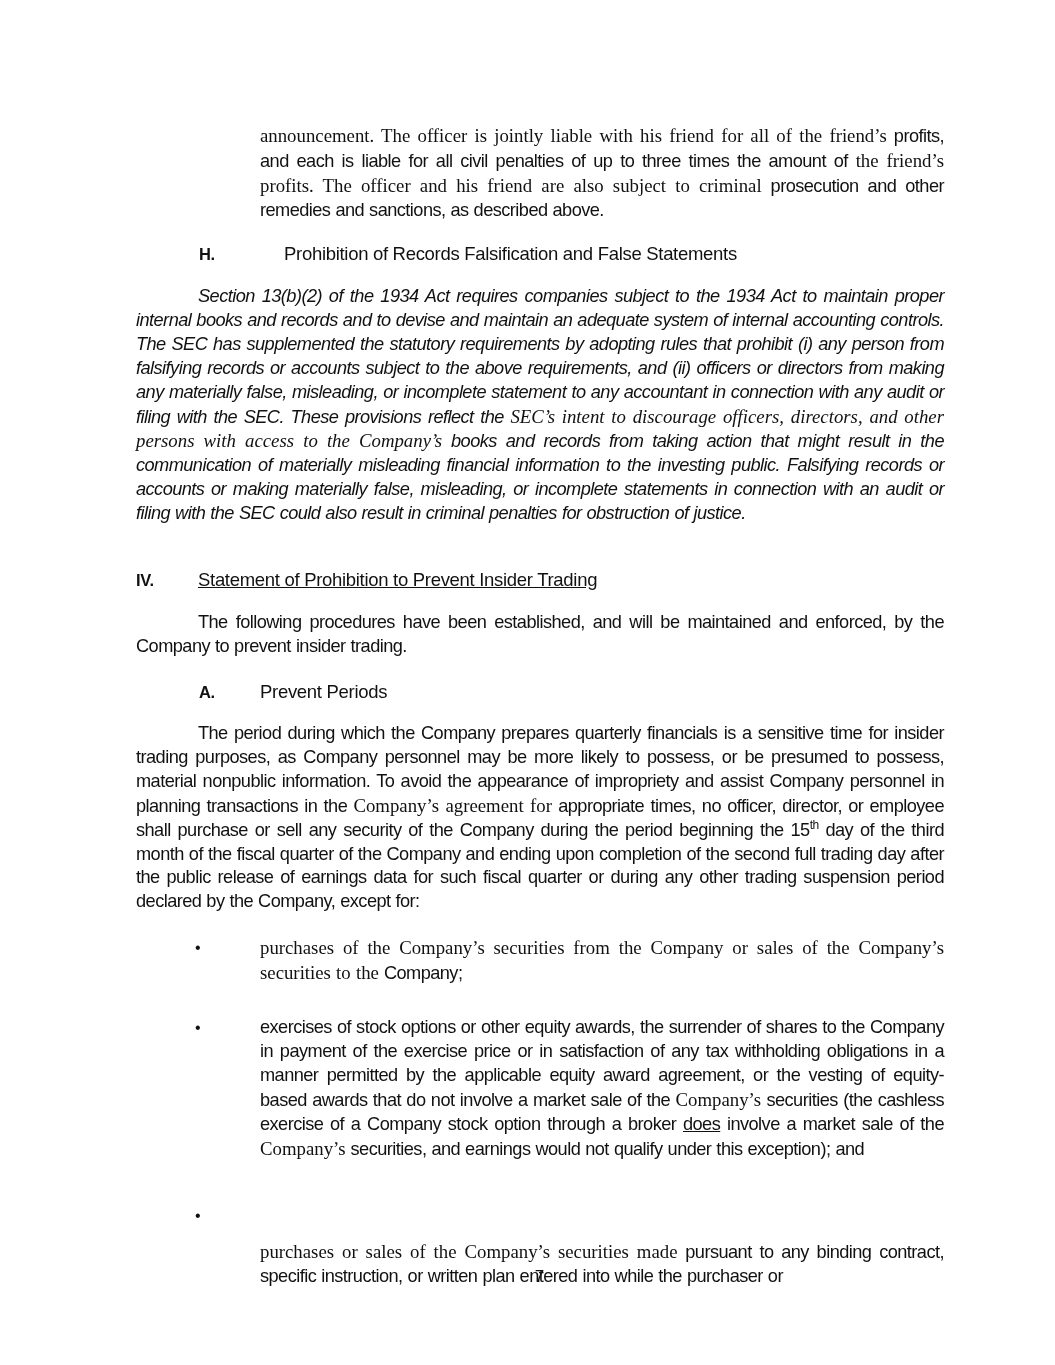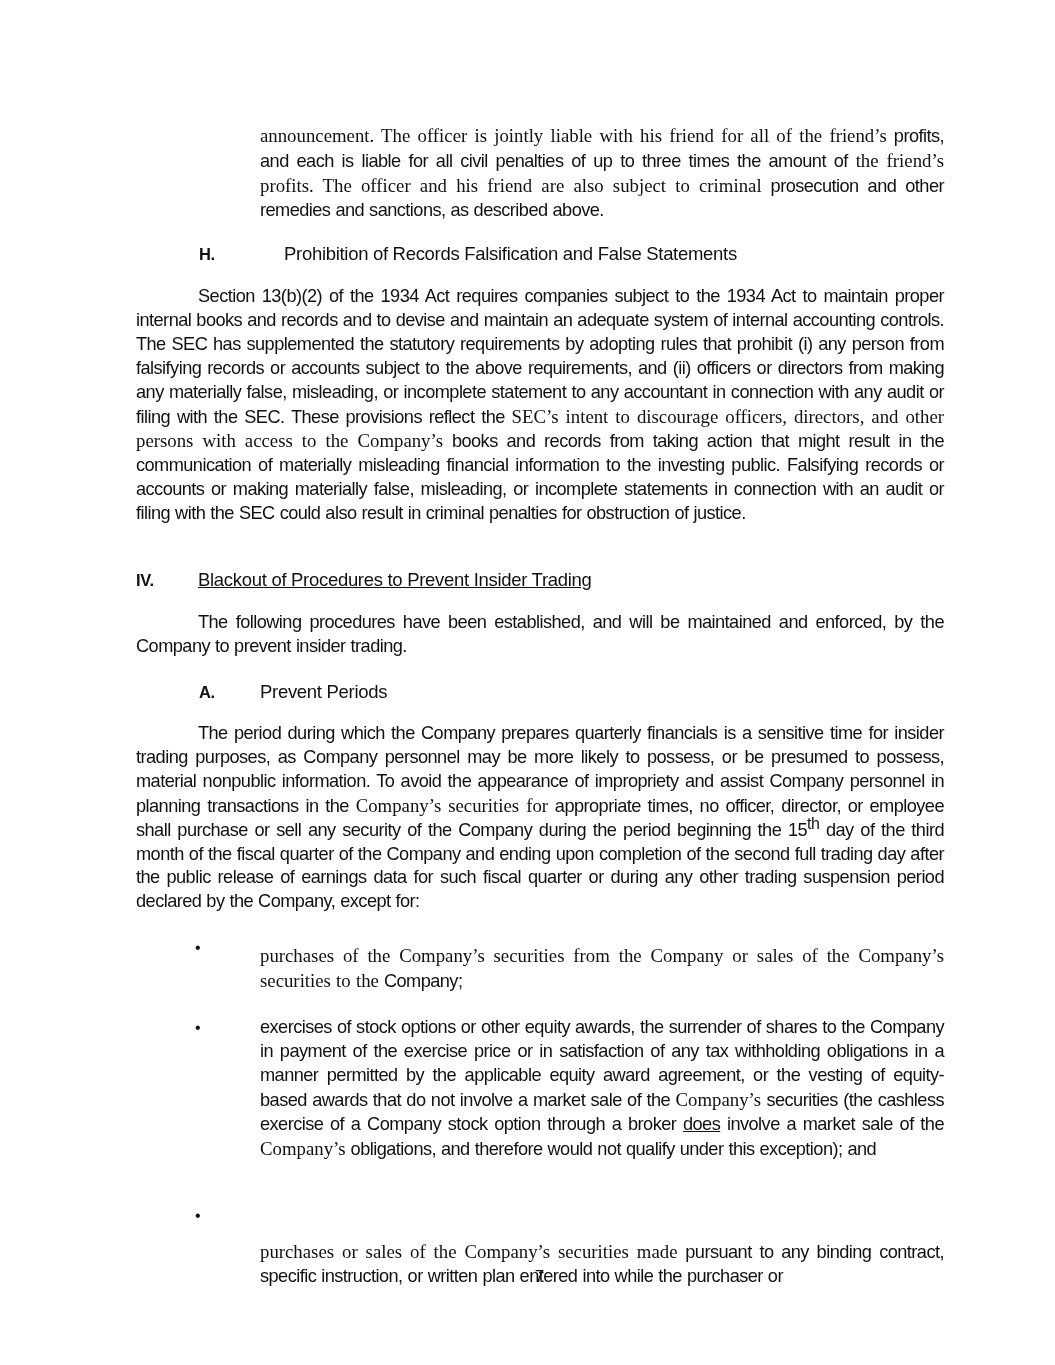--- a/index.html
+++ b/index.html
@@ -22,81 +22,81 @@
     position: absolute; font-size: 18.5px; line-height: 24px; letter-spacing: -0.3px;
   }
   .heading .num { position: absolute; left: 0; font-weight: bold; font-size: 16.5px; }
   .heading .txt { position: absolute; white-space: nowrap; }
   .underline { text-decoration: underline; }
   .bullet { position: absolute; left: 183px; font-size: 16px; line-height: 23.9px; }
   .pagenum {
     position: absolute; left: 0; width: 1055px; text-align: center;
     top: 1266px; font-size: 17px; line-height: 22px;
   }
-  sup { font-size: 16px; line-height: 0; vertical-align: 7px; }
+  sup { font-size: 12px; line-height: 0; vertical-align: 7px; }
 </style>
 </head>
 <body>
 
 <div class="page">
 
   <div class="p indented" style="top:124px;">
     <span><span class="mix1">announcement. The officer is jointly liable with his friend for all of the friend’s</span></span>
     <span>profits, and each is liable for all civil penalties of up to three times the amount of</span>
     <span class="serif">the friend’s profits. The officer and his friend are also subject to criminal</span>
     <span>prosecution and other remedies and sanctions, as described above.</span>
   </div>
 
   <div class="heading" style="left:187px; top:242px; width:700px;">
     <span class="num">H.</span>
     <span class="txt" style="left:61px;margin-left:24px;">Prohibition of Records Falsification and False Statements</span>
   </div>
 
-  <div class="p" style="top:285px;">
+  <div class="p" style="top:285px;font-style:italic;">
     <span class="ind"></span><span>Section 13(b)(2) of the 1934 Act requires companies subject to the 1934 Act to maintain proper internal books and records and to devise and maintain an adequate system of internal accounting controls. The SEC has supplemented the statutory requirements by adopting rules that prohibit (i) any person from falsifying records or accounts subject to the above requirements, and (ii) officers or directors from making any materially false, misleading, or incomplete statement to any accountant in connection with any audit or filing with the SEC. These provisions reflect the</span>
     <span class="serif">SEC’s intent to discourage officers, directors, and other persons with access to the Company’s</span>
     <span>books and records from taking action that might result in the communication of materially misleading financial information to the investing public.  Falsifying records or accounts or making materially false, misleading, or incomplete statements in connection with an audit or filing with the SEC could also result in criminal penalties for obstruction of justice.</span>
   </div>
 
   <div class="heading" style="left:124px; top:568px; width:700px;">
     <span class="num">IV.</span>
-    <span class="txt underline" style="left:62px;">Blackout of Procedures to Prevent Insider Trading</span>
+    <span class="txt underline" style="left:62px;">Statement of Prohibition to Prevent Insider Trading</span>
   </div>
 
   <div class="p" style="top:611px;">
     <span class="ind"></span><span>The following procedures have been established, and will be maintained and enforced, by the Company to prevent insider trading.</span>
   </div>
 
   <div class="heading" style="left:187px; top:680px; width:700px;">
     <span class="num">A.</span>
     <span class="txt" style="left:61px;">Prevent Periods</span>
   </div>
 
   <div class="p" style="top:722px;">
     <span class="ind"></span><span>The period during which the Company prepares quarterly financials is a sensitive time for insider trading purposes, as Company personnel may be more likely to possess, or be presumed to possess, material nonpublic information.  To avoid the appearance of impropriety and assist Company personnel in planning transactions in the</span>
-    <span class="serif">Company’s securities for</span>
+    <span class="serif">Company’s agreement for</span>
     <span>appropriate times, no officer, director, or employee shall purchase or sell any security of the Company during the period beginning the 15</span><sup>th</sup>
     <span>day of the third month of the fiscal quarter of the Company and ending upon completion of the second full trading day after the public release of earnings data for such fiscal quarter or during any other trading suspension period declared by the Company, except for:</span>
   </div>
 
   <div class="bullet" style="top:936px;">•</div>
-  <div class="p indented" style="top:936px;margin-top:8px;">
+  <div class="p indented" style="top:936px;">
     <span class="serif">purchases of the Company’s securities from the Company or sales of the Company’s securities to the</span>
     <span>Company;</span>
   </div>
 
   <div class="bullet" style="top:1016px;">•</div>
   <div class="p indented" style="top:1016px;">
     <span>exercises of stock options or other equity awards, the surrender of shares to the Company in payment of the exercise price or in satisfaction of any tax withholding obligations in a manner permitted by the applicable equity award agreement, or the vesting of equity-based awards that do not involve a market sale of the</span>
     <span class="serif">Company’s</span>
     <span>securities (the cashless exercise of a Company stock option through a broker</span>
     <span class="underline">does</span>
     <span>involve a market sale of the</span>
     <span class="serif">Company’s</span>
-    <span>obligations, and therefore would not qualify under this exception); and</span>
+    <span>securities, and earnings would not qualify under this exception); and</span>
   </div>
 
   <div class="bullet" style="top:1204px;">•</div>
   <div class="p indented" style="top:1204px;margin-top:36px;">
     <span class="serif">purchases or sales of the Company’s securities made</span>
     <span>pursuant to any binding contract, specific instruction, or written plan entered into while the purchaser or</span>
   </div>
 
   <div class="pagenum">7</div>
 </div>

